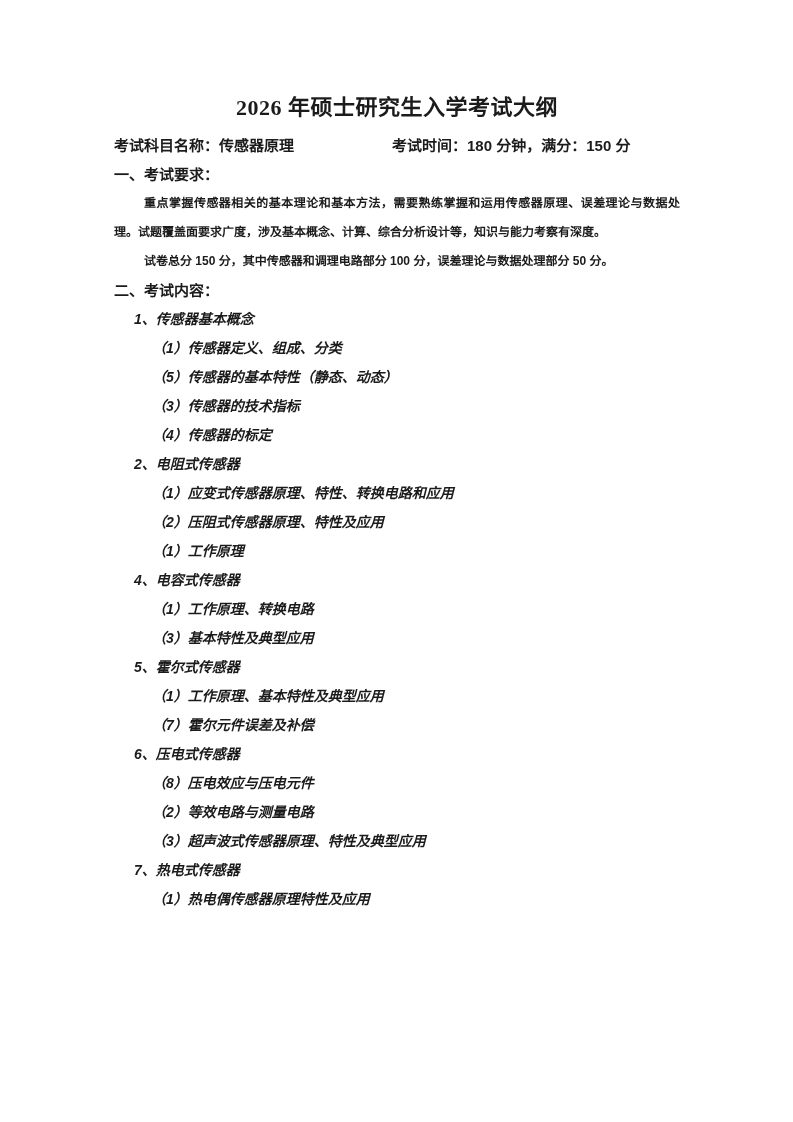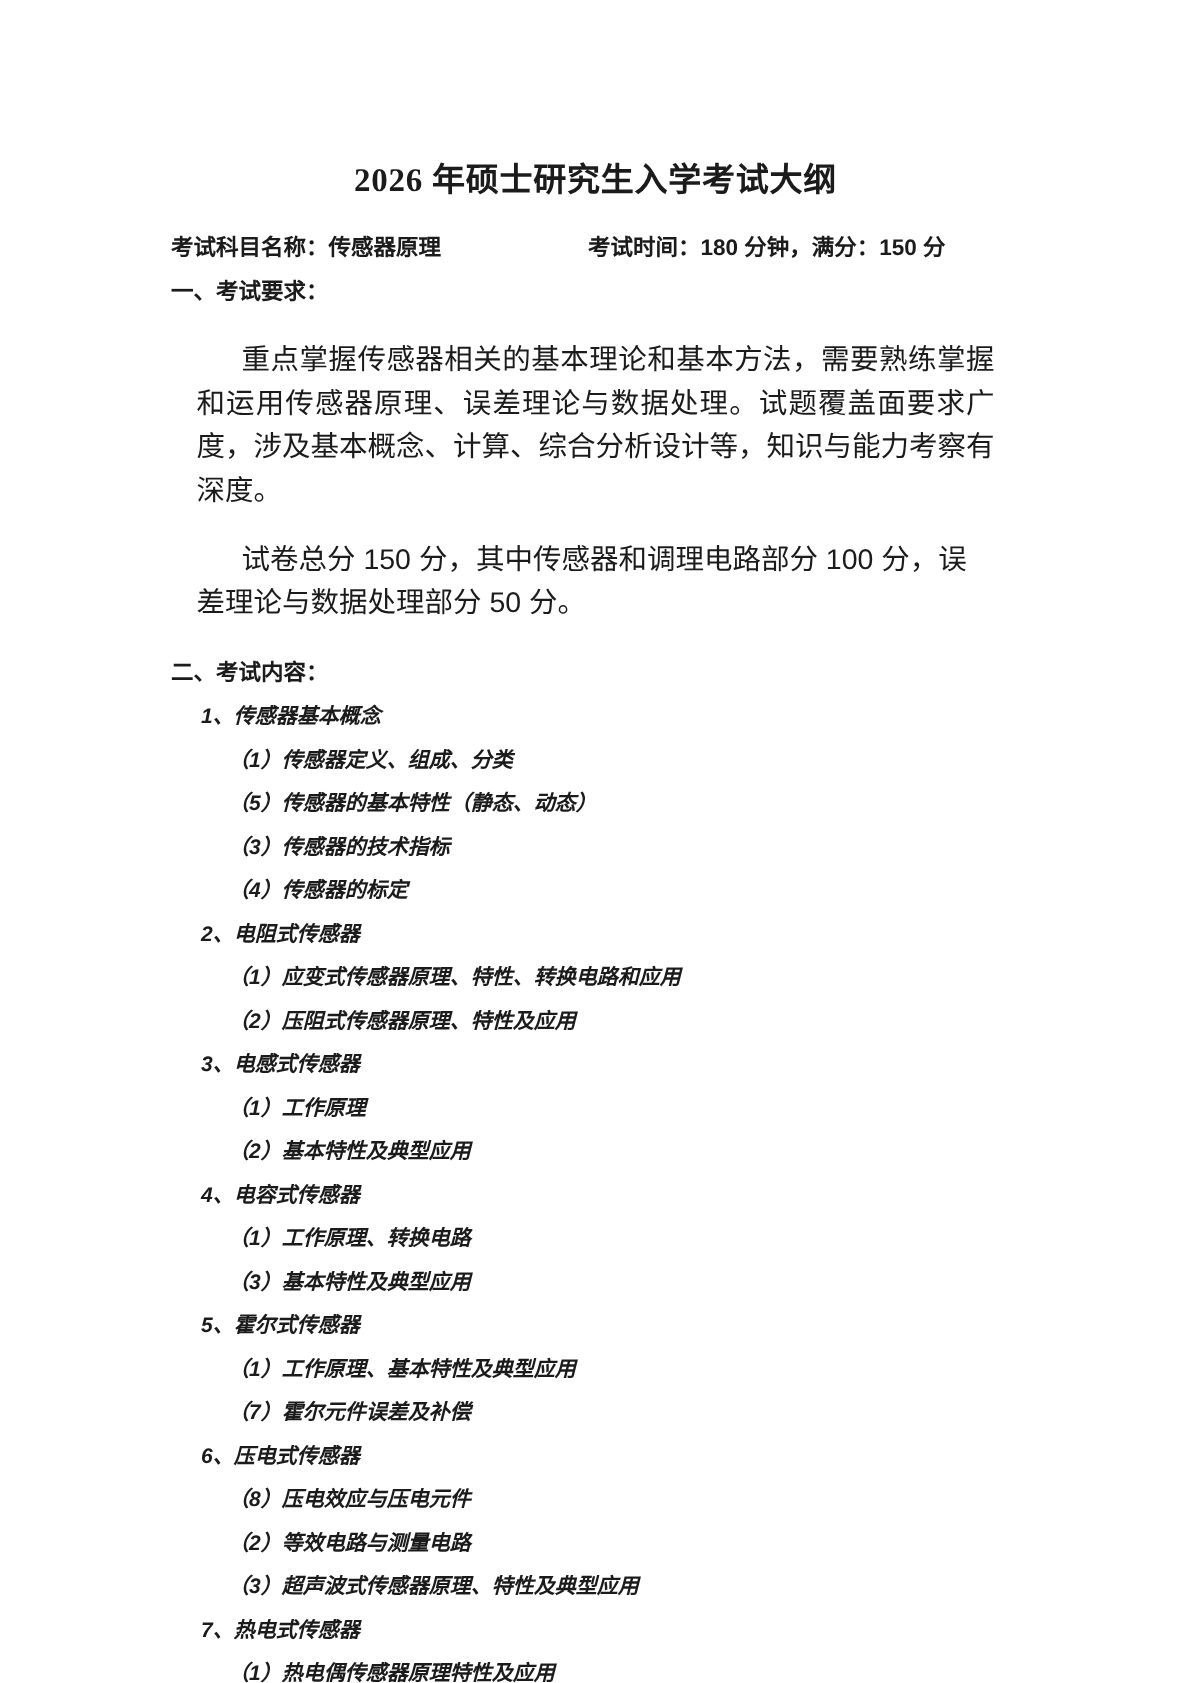--- a/index.html
+++ b/index.html
@@ -35,21 +35,21 @@
     width: 566px;
   }
 
   
   .doc-title {
     font-family: "Liberation Serif", "DejaVu Serif", serif;
     font-size: 22px;
     font-weight: bold;
     text-align: center;
     letter-spacing: 0.5px;
-    margin: 16px;
+    margin: 4px;
     padding-top: 89px;
     line-height: 30px;
     white-space: nowrap;
   }
 
   
   .meta-line {
     position: relative;
     height: 29px;
     line-height: 29px;
@@ -75,24 +75,24 @@
     font-size: 15px;
     font-weight: bold;
     line-height: 29px;
     height: 29px;
     margin: 0;
     white-space: nowrap;
   }
 
   
   .body-para {
-    font-size: 19px;
-    font-weight: normal;
+    font-size: 12px;
+    font-weight: bold;
     line-height: 29px;
-    margin: 17px;
+    margin: 0;
     text-align: justify;
     text-justify: inter-ideograph;
     text-indent: 30px;
     word-break: break-all;
   }
   .body-para.single {
     text-align: left;
   }
 
   
@@ -144,23 +144,21 @@
       <li class="outline-item level-1">1、传感器基本概念</li>
       <li class="outline-item level-2">（1）传感器定义、组成、分类</li>
       <li class="outline-item level-2">（5）传感器的基本特性（静态、动态）</li>
       <li class="outline-item level-2">（3）传感器的技术指标</li>
       <li class="outline-item level-2">（4）传感器的标定</li>
 
       <li class="outline-item level-1">2、电阻式传感器</li>
       <li class="outline-item level-2">（1）应变式传感器原理、特性、转换电路和应用</li>
       <li class="outline-item level-2">（2）压阻式传感器原理、特性及应用</li>
 
-      <li class="outline-item level-1">3、电感式传感器</li>
       <li class="outline-item level-2">（1）工作原理</li>
-      <li class="outline-item level-2">（2）基本特性及典型应用</li>
 
       <li class="outline-item level-1">4、电容式传感器</li>
       <li class="outline-item level-2">（1）工作原理、转换电路</li>
       <li class="outline-item level-2">（3）基本特性及典型应用</li>
 
       <li class="outline-item level-1">5、霍尔式传感器</li>
       <li class="outline-item level-2">（1）工作原理、基本特性及典型应用</li>
       <li class="outline-item level-2">（7）霍尔元件误差及补偿</li>
 
       <li class="outline-item level-1">6、压电式传感器</li>

